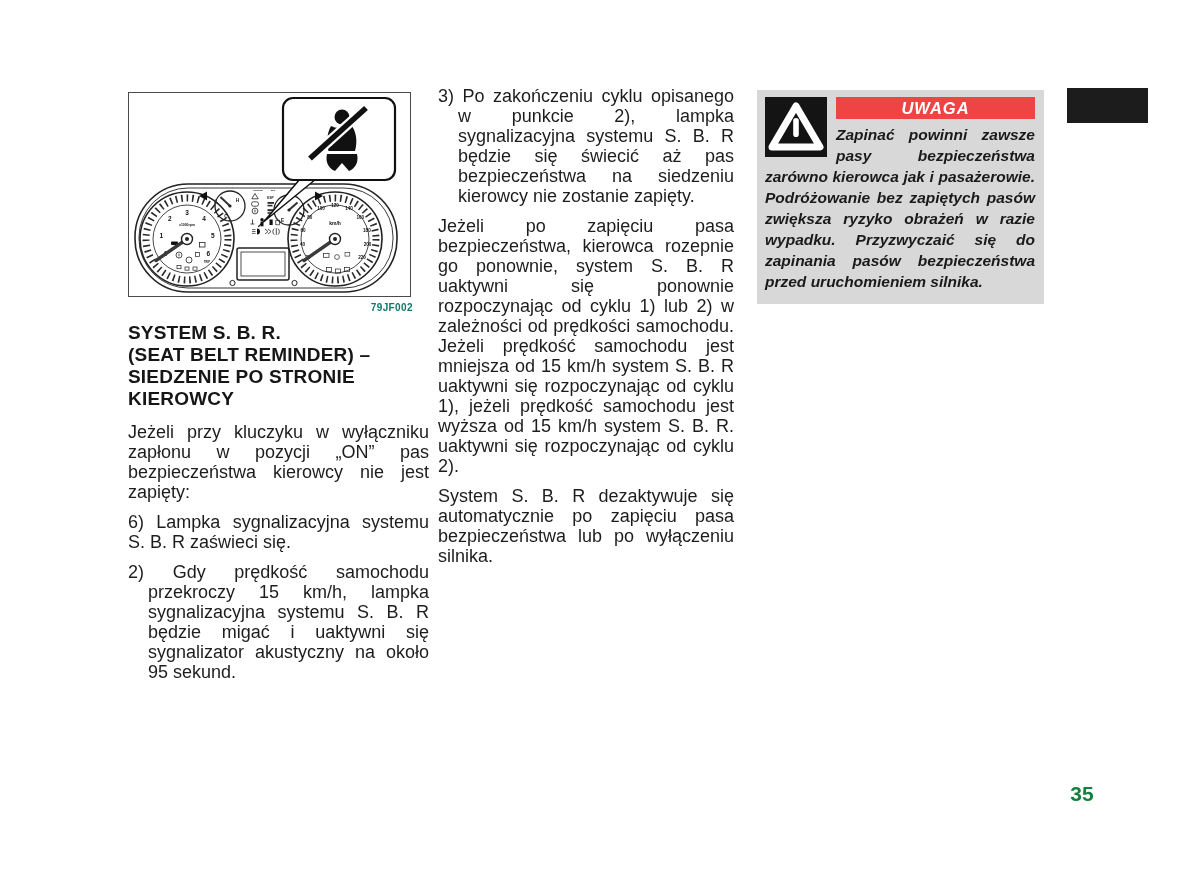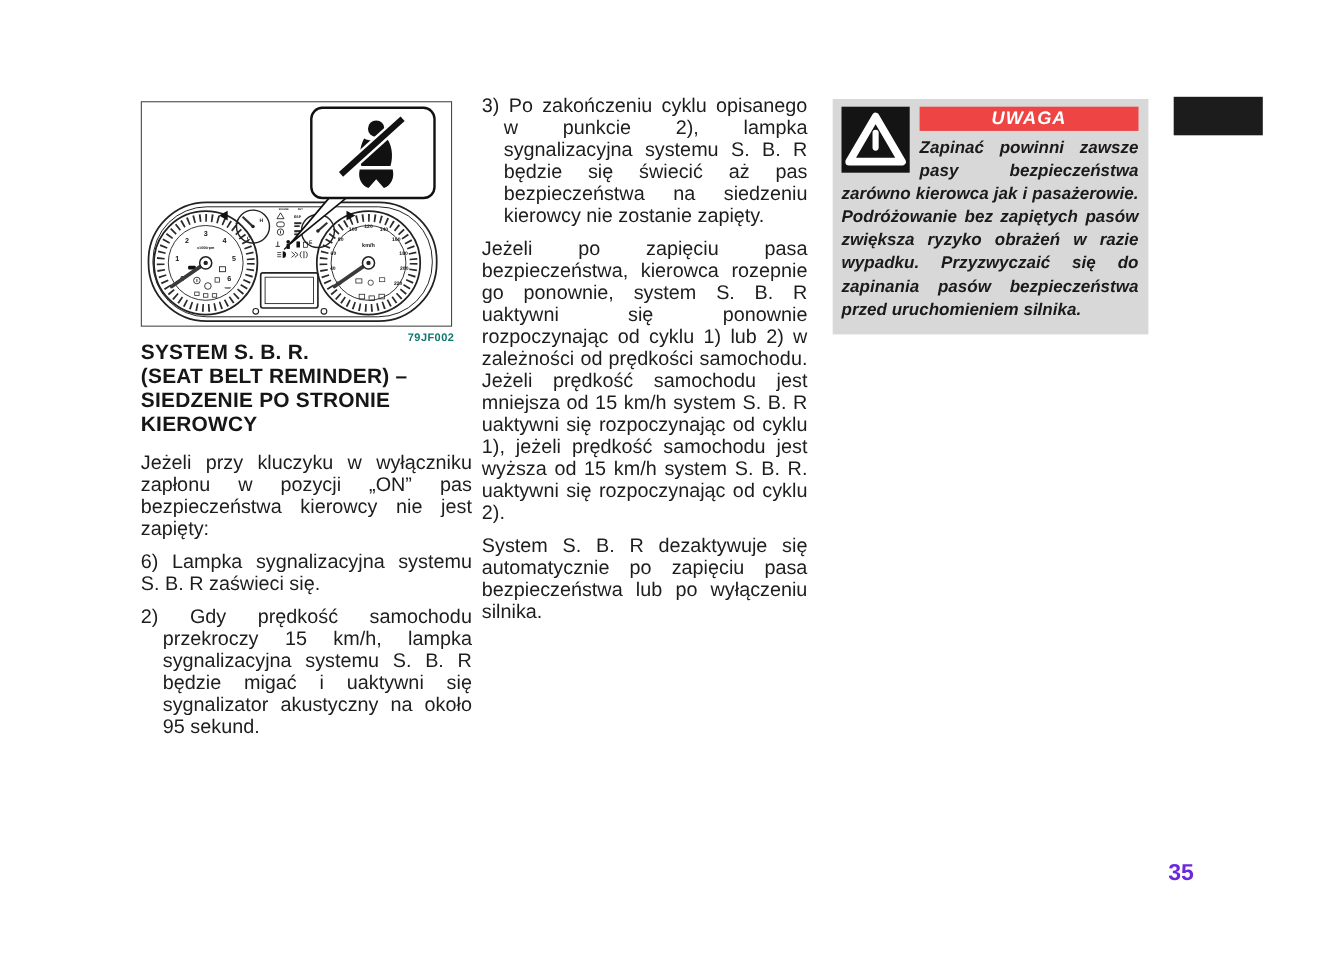--- a/index.html
+++ b/index.html
@@ -12,21 +12,21 @@
     position:absolute;left:128px;top:92px;width:283px;height:205px;
     border:1px solid #4a4a4a;background:#fff;box-sizing:border-box;
   }
   .figure svg{display:block;}
   .figure-caption{
     position:absolute;left:128px;top:302px;width:285px;
     text-align:right;font-size:10px;font-weight:bold;letter-spacing:.4px;color:#0f766e;
   }
   
   .col{position:absolute;text-align:justify;hyphens:auto;}
-  .col-left{left:128px;top:310px;width:301px;}
+  .col-left{left:128px;top:322px;width:301px;}
   .col-mid{left:438px;top:86px;width:296px;}
   h1{
     font-size:19px;line-height:22px;font-weight:bold;letter-spacing:.2px;
     margin:0 0 12px 0;white-space:pre-line;color:#161616;text-align:left;
   }
   .para{font-size:18px;line-height:20px;margin:0 0 10px 0;}
   .hang{padding-left:20px;text-indent:-20px;}
   
   .warning-box{
     position:absolute;left:757px;top:90px;width:287px;min-height:186px;
@@ -39,22 +39,22 @@
     overflow:hidden;height:22px;line-height:22px;background:#ef4444;color:#ffffff;
     font-style:italic;font-weight:bold;font-size:16.5px;text-align:center;
     letter-spacing:1px;margin-bottom:5px;
   }
   .warn-text{
     font-size:15.5px;line-height:21px;font-weight:bold;font-style:italic;
     text-align:justify;margin:0;color:#1a1a1a;hyphens:auto;
   }
   
   .section-tab{position:absolute;left:1067px;top:88px;width:81px;height:35px;background:#1c1c1c;}
-  .page-number{position:absolute;left:1062px;top:782px;width:40px;
-    font-size:21px;font-weight:bold;color:#6d28d9;}
+  .page-number{position:absolute;left:1062px;top:782px;width:40px;text-align:center;
+    font-size:21px;font-weight:bold;color:#15803d;}
   
   .ink{stroke:#222;fill:none;}
   text.gt{fill:#111;font-family:"Liberation Sans",sans-serif;}
 </style>
 </head>
 <body>
 
 <div class="figure">
   <svg width="281" height="203" viewBox="0 0 281 203" xmlns="http://www.w3.org/2000/svg">
 

